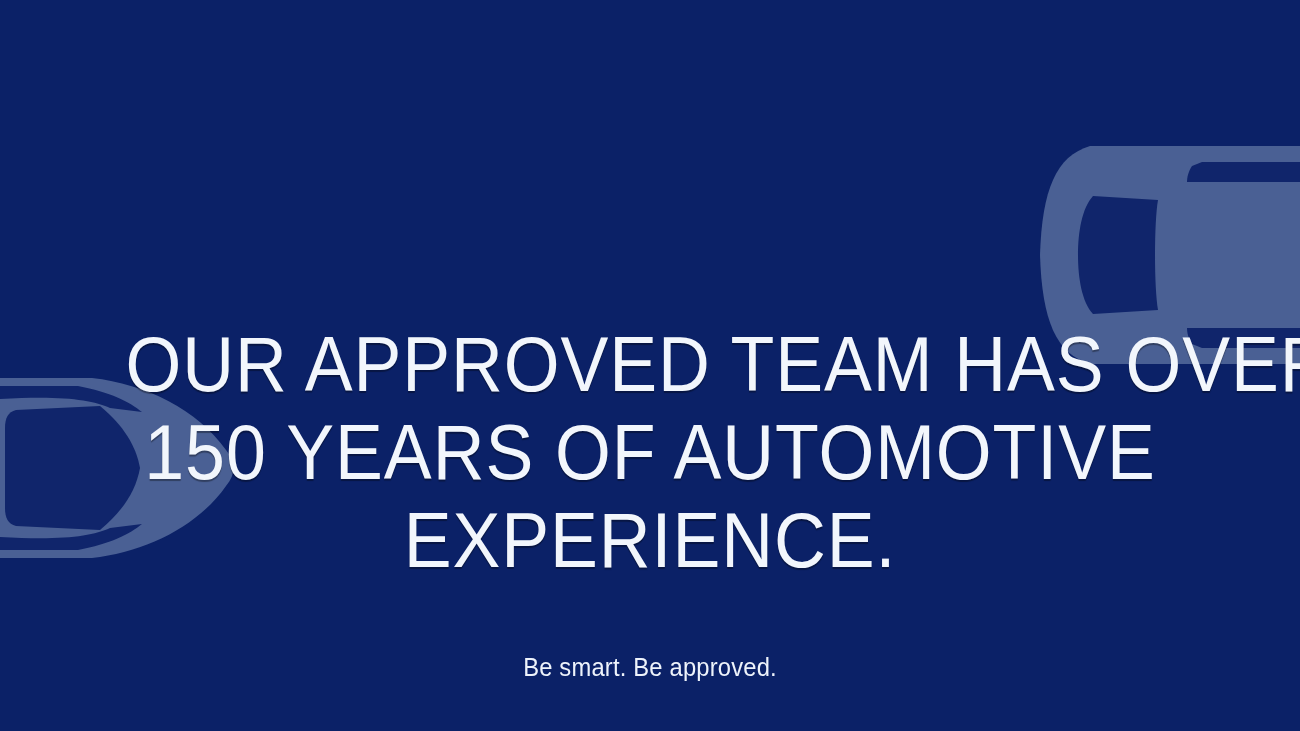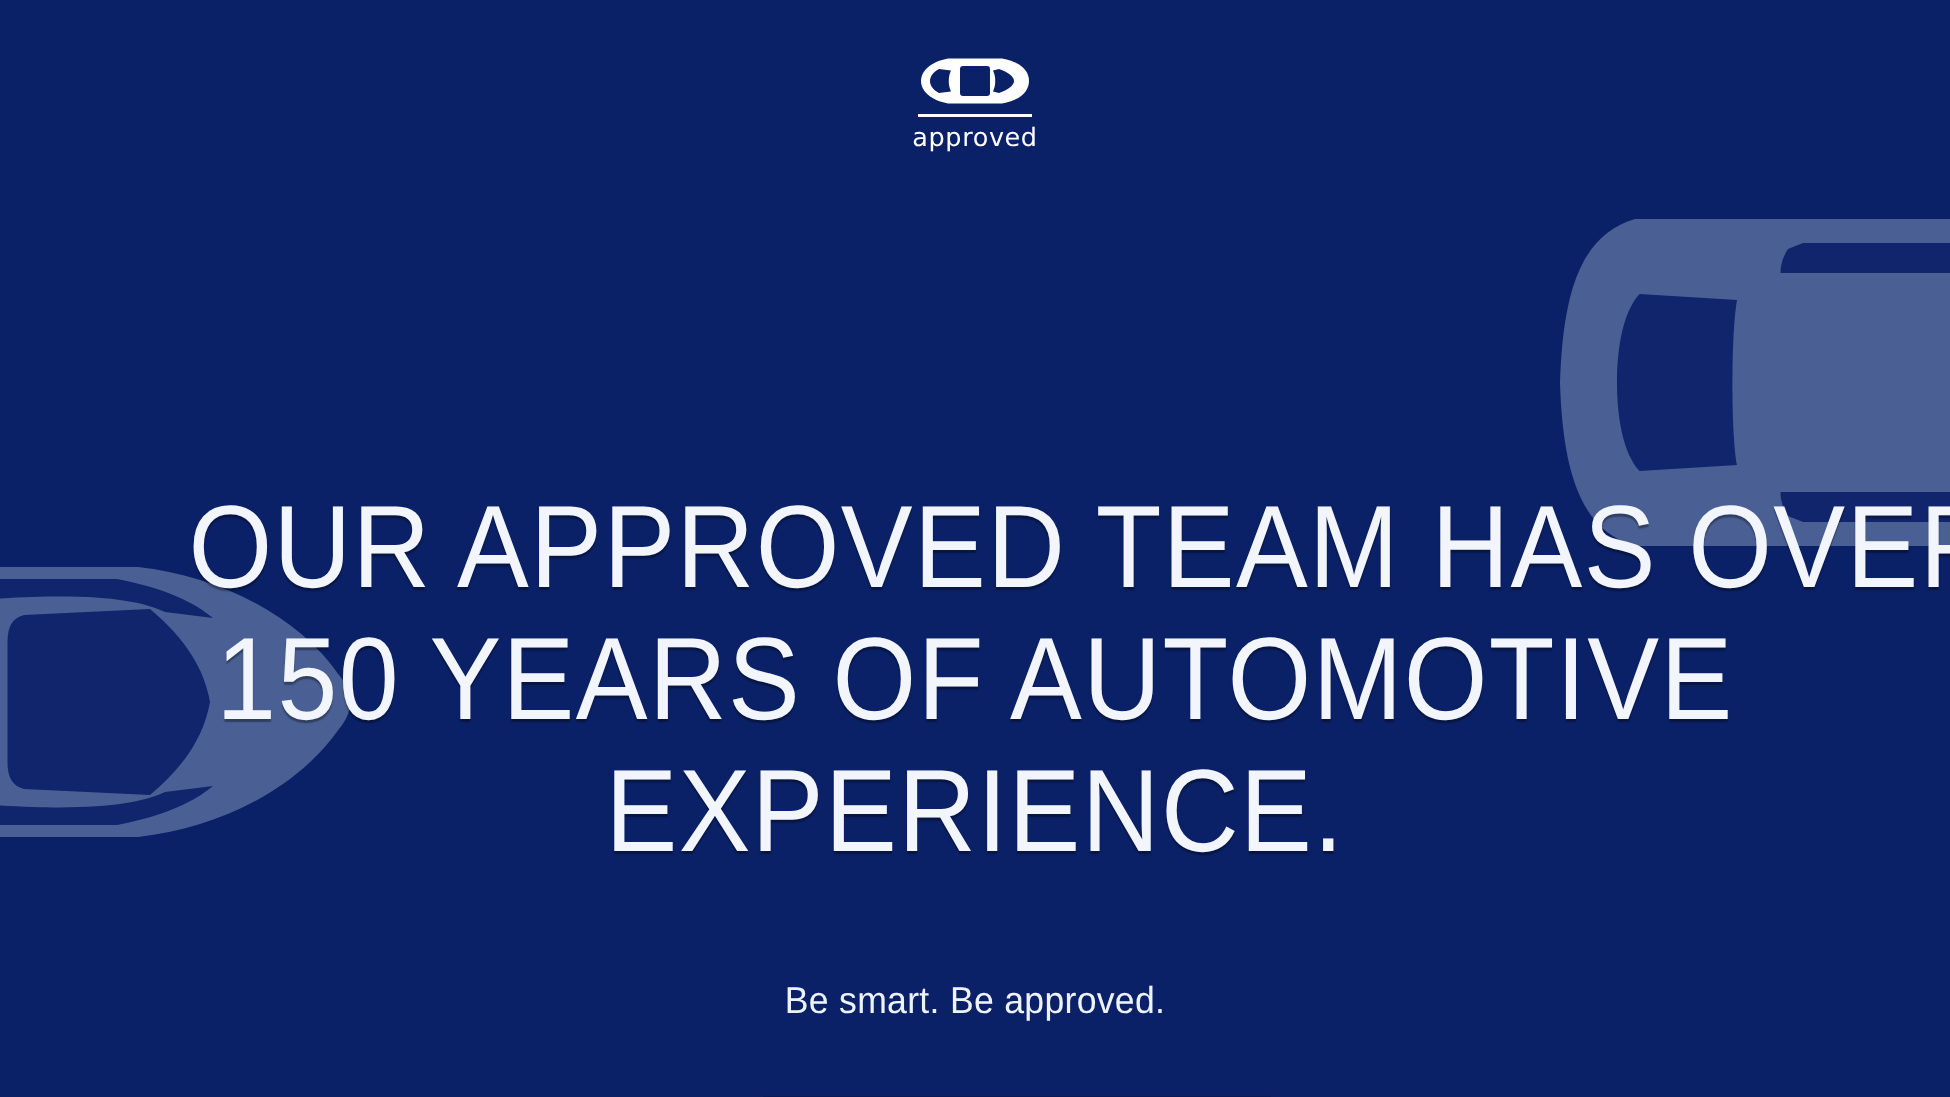--- a/index.html
+++ b/index.html
@@ -135,37 +135,20 @@
 
       <path d="M56 60 C48 62 45 68 45 78 L45 158 C45 168 48 174 56 176
                L140 180 C164 160 176 140 180 118 C176 96 164 76 140 56 Z" fill="#10256b"></path>
 
       <path d="M0 36 L118 36 C150 42 170 52 182 62 L150 58 C128 48 90 44 0 52 Z" fill="#10256b"></path>
 
       <path d="M0 200 L118 200 C150 194 170 184 182 174 L150 178 C128 188 90 192 0 184 Z" fill="#10256b"></path>
     </svg>
   </div>
 
-  <div class="logo">
-    <div class="logo-mark">
-      <svg viewBox="0 0 76 32" xmlns="http://www.w3.org/2000/svg" aria-hidden="true">
-
-        <path d="M20 1 C9 3 2 9 2 16 C2 23 9 29 20 31 L56 31 C68 29 74 23 74 16
-                 C74 9 68 3 56 1 Z" fill="#ffffff"></path>
-
-        <path d="M14 8 C10 10 8 13 8 16 C8 19 10 22 14 24 L22 23 C20 19 20 13 22 9 Z" fill="#0b2167"></path>
-
-        <rect x="28" y="6" width="20" height="20" rx="2" fill="#0b2167"></rect>
-
-        <path d="M54 8 C60 10 64 13 64 16 C64 19 60 22 54 24 L50 23 C52 19 52 13 50 9 Z" fill="#0b2167"></path>
-      </svg>
-    </div>
-    <div class="logo-rule"></div>
-    <div class="logo-word">approved</div>
-  </div>
 
   <h1 class="headline">
     <span class="hl-line">OUR APPROVED TEAM HAS OVER</span>
     <span class="hl-line">150 YEARS OF AUTOMOTIVE</span>
     <span class="hl-line">EXPERIENCE.</span>
   </h1>
 
   <div class="tagline">Be smart. Be approved.</div>
 
 </div>

